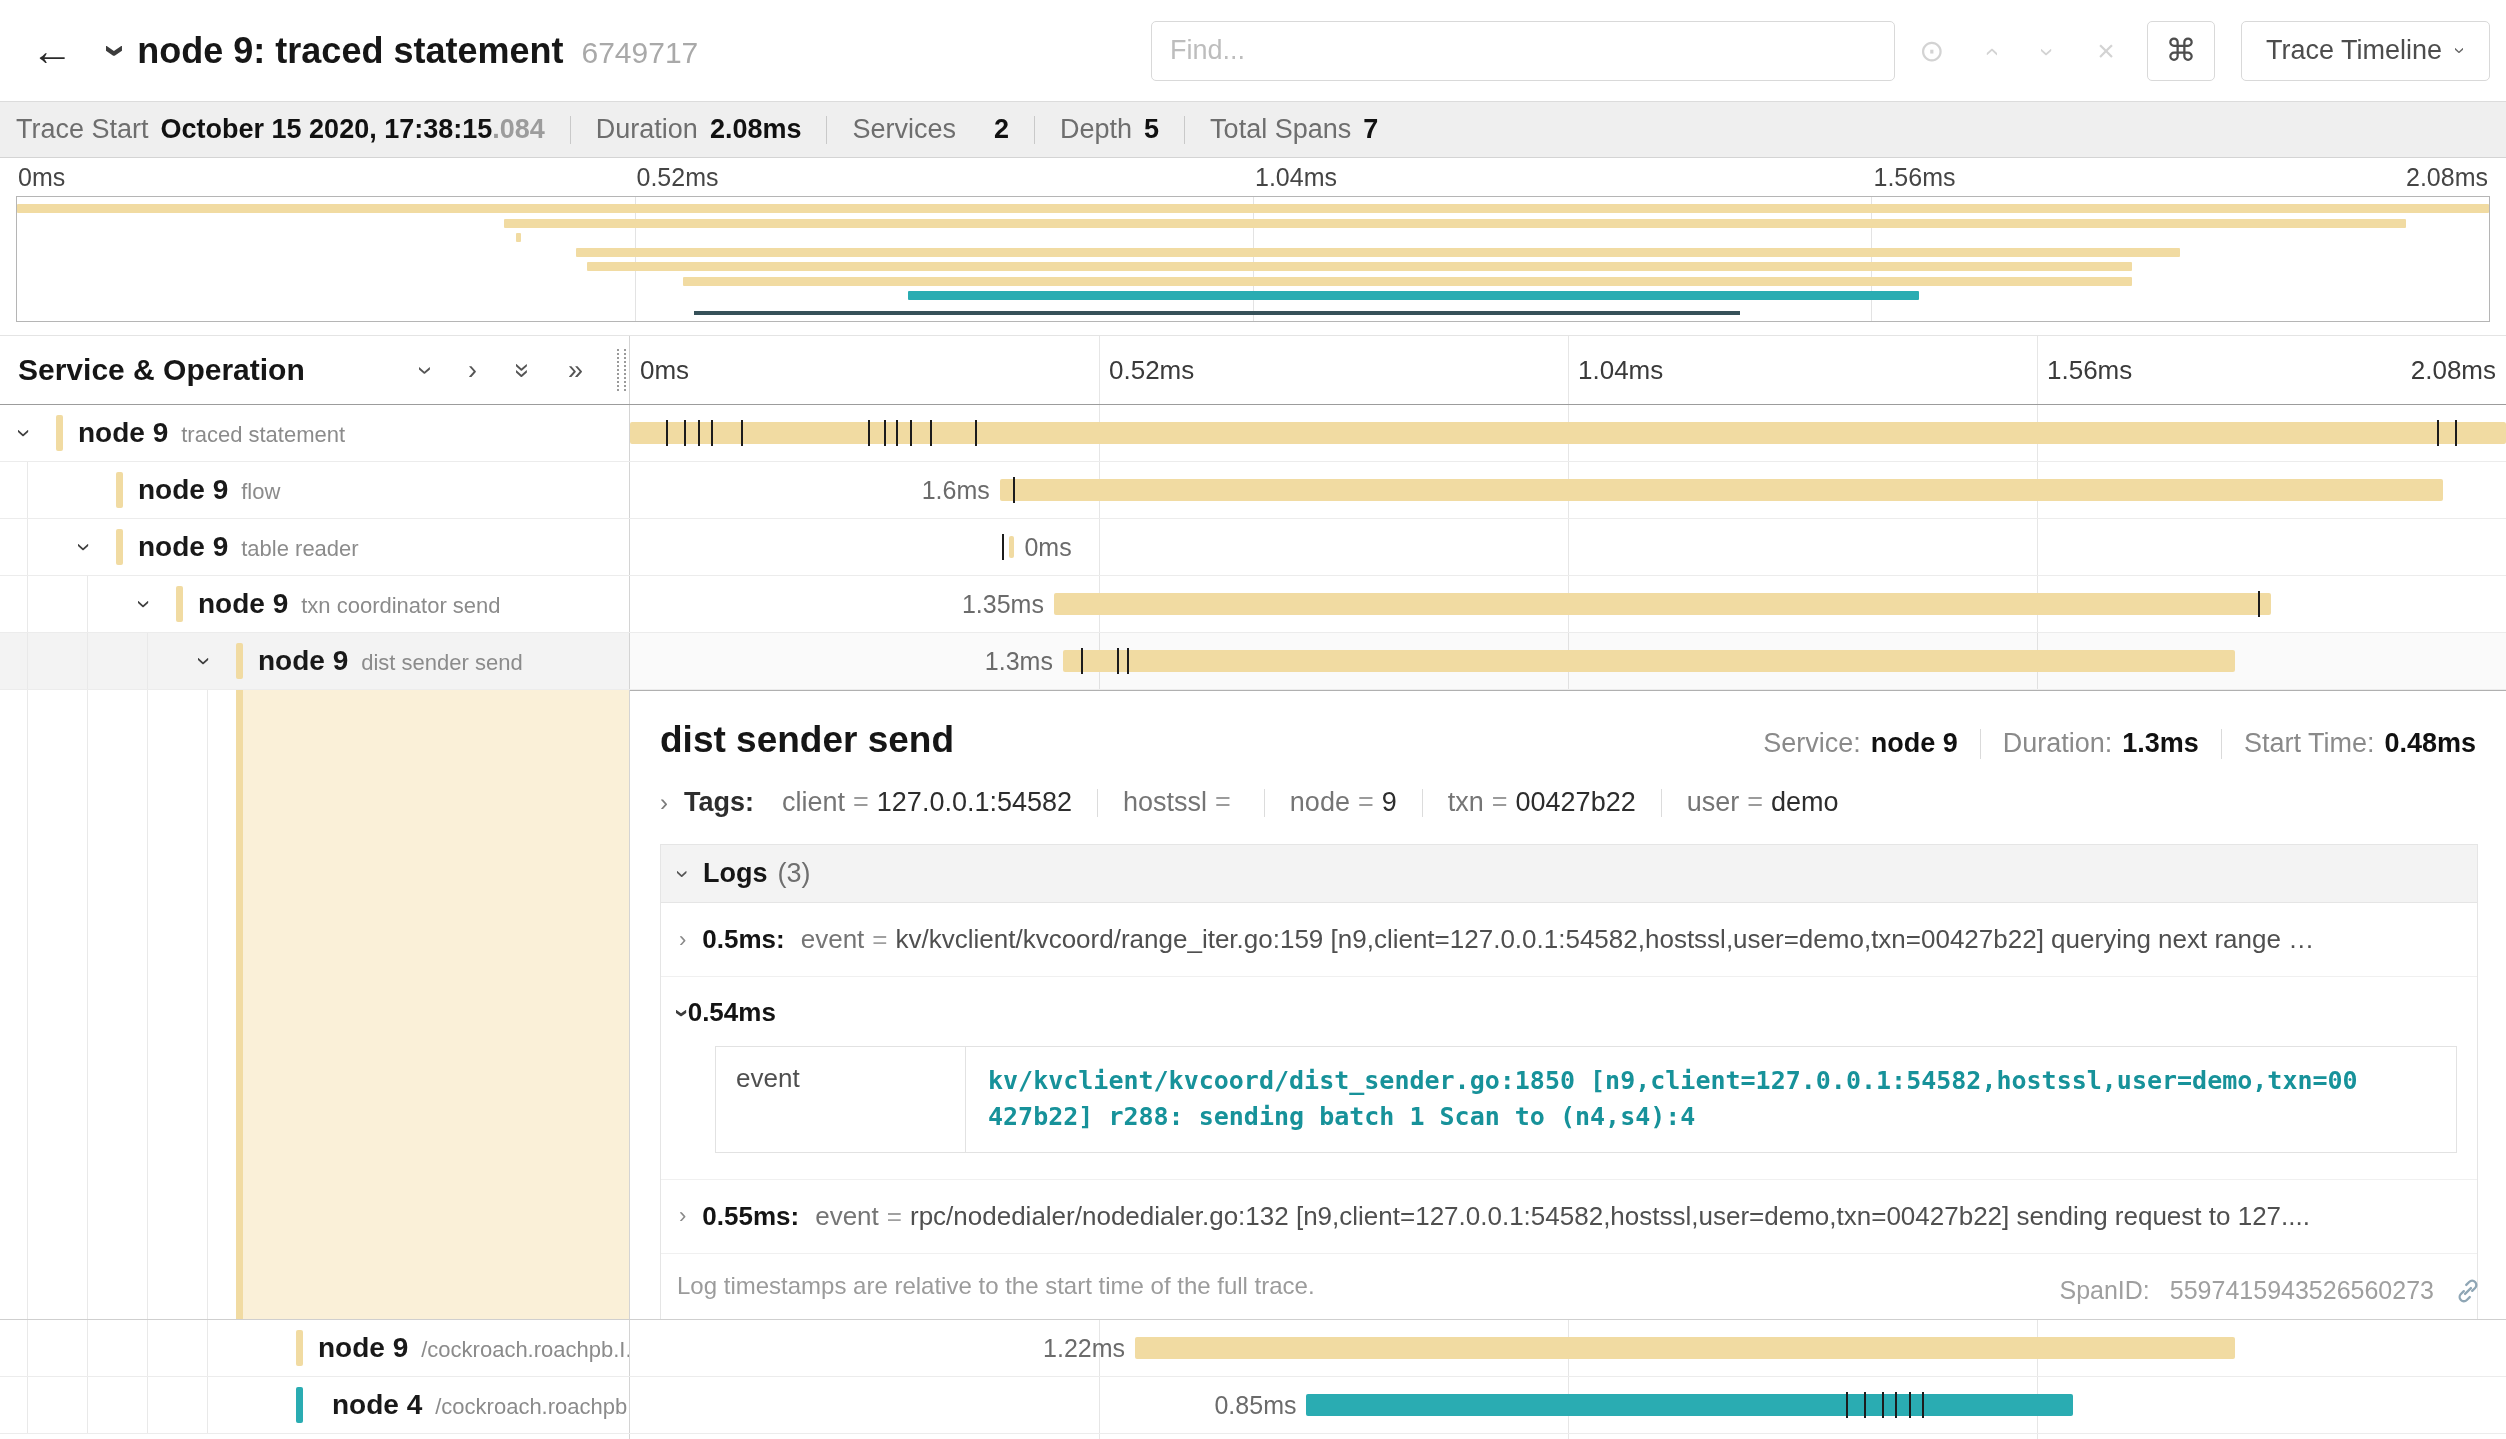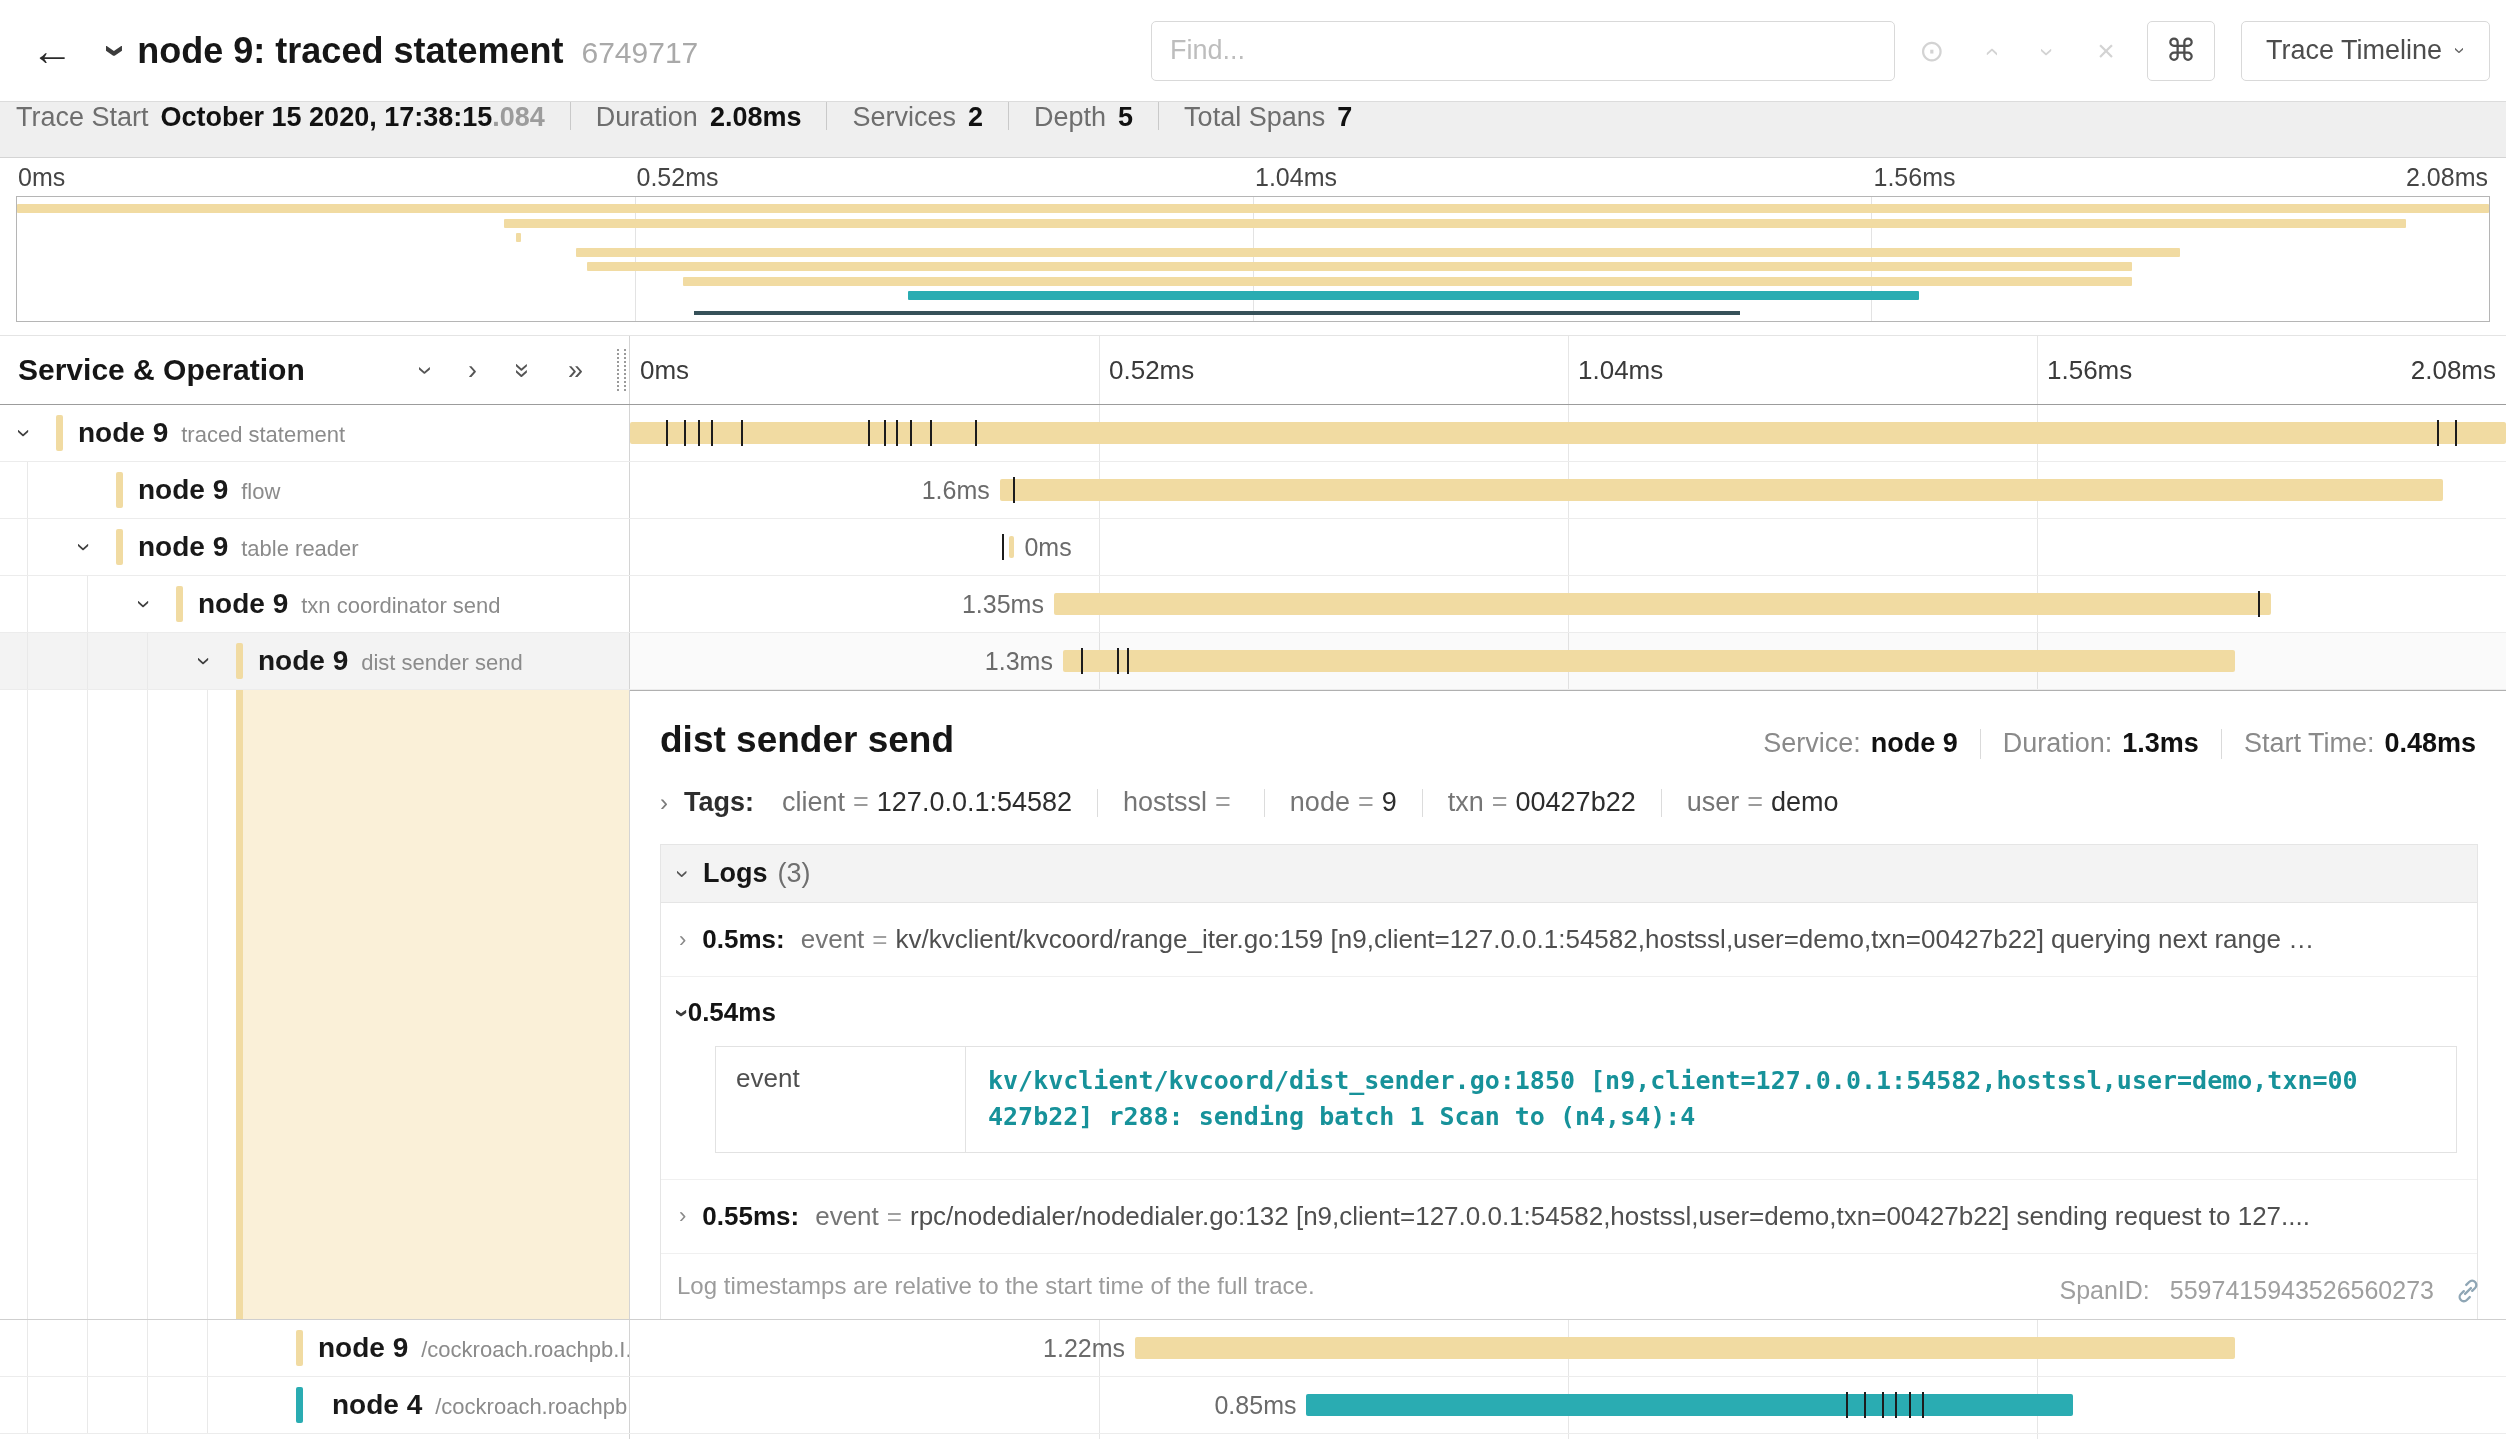--- a/index.html
+++ b/index.html
@@ -23,21 +23,21 @@
   .find-ic{width:58px;text-align:center;font-size:30px;color:#d3d3d3;cursor:pointer}
   .find-ic .chev{font-weight:400;color:#d3d3d3;font-size:26px}
   .btn{height:60px;border:1px solid #d9d9d9;border-radius:5px;background:#fff;color:#4d4d4d;
        display:flex;align-items:center;justify-content:center;font-family:inherit;cursor:pointer}
   .cmd-btn{width:68px;font-size:31px}
   .view-btn{padding:0 24px;margin-left:26px;font-size:27px;gap:16px}
   .view-btn .chev{font-size:21px;font-weight:400;color:#666}
 
   
   .infobar{height:57px;background:#efefef;border-top:1px solid #dcdcdc;border-bottom:1px solid #d4d4d4;
-           display:flex;align-items:flex-start;padding:0 16px;font-size:27px;white-space:nowrap}
+           display:flex;align-items:center;padding:0 16px;font-size:27px;white-space:nowrap}
   .ib-label{color:#6e6e6e;margin-right:12px}
   .ib-val{font-weight:700;color:#111}
   .ib-suffix{font-weight:700;color:#9c9c9c}
   .ib-sep{width:1px;height:28px;background:#c9c9c9;margin:0 25px}
 
   
   .mm-axis{height:38px;margin:0 16px;position:relative;font-size:25px;color:#454545}
   .mm-axis .tick{position:absolute;bottom:4px;white-space:nowrap}
   .minimap{height:126px;margin:0 16px;border:1px solid #b5b5b5;position:relative;background:#fff;cursor:crosshair}
   .mm-grid{position:absolute;top:0;bottom:0;width:1px;background:#e3e3e3}
@@ -153,21 +153,21 @@
         <span class="ib-label">Trace Start</span>
         <span class="ib-val">October 15 2020, 17:38:15</span>
         <span class="ib-suffix">.084</span>
       </div>
       <div class="ib-sep"></div>
       <div class="ib-item" style="display: flex; align-items: center;">
         <span class="ib-label">Duration</span>
         <span class="ib-val">2.08ms</span>
       </div>
       <div class="ib-sep"></div>
-      <div class="ib-item" style="display: flex; align-items: center;">
+      <div class="ib-item" style="display: flex; align-items: center; gap: 26px;">
         <span class="ib-label">Services</span>
         <span class="ib-val">2</span>
       </div>
       <div class="ib-sep"></div>
       <div class="ib-item" style="display: flex; align-items: center;">
         <span class="ib-label">Depth</span>
         <span class="ib-val">5</span>
       </div>
       <div class="ib-sep"></div>
       <div class="ib-item" style="display: flex; align-items: center;">

